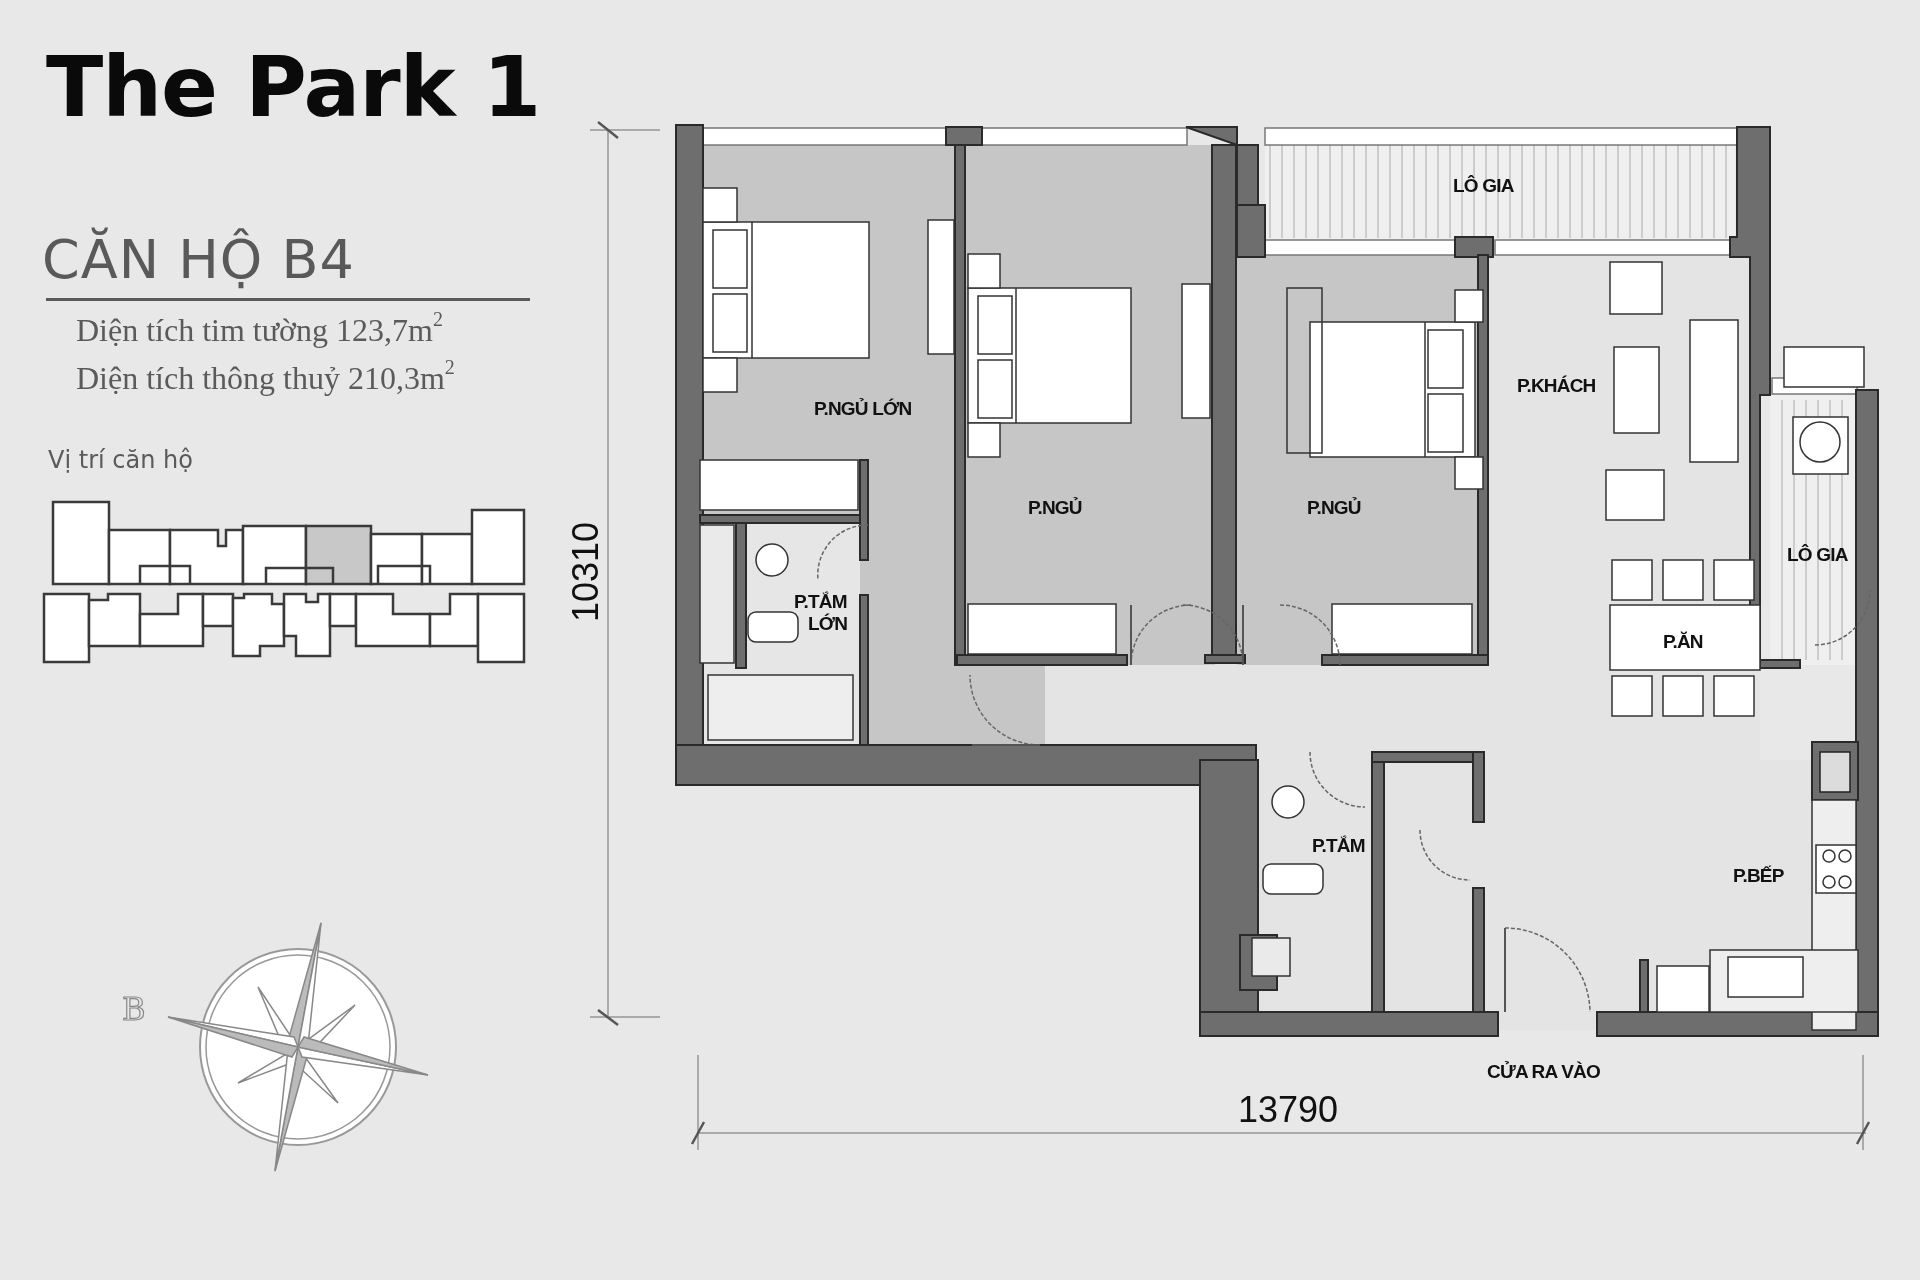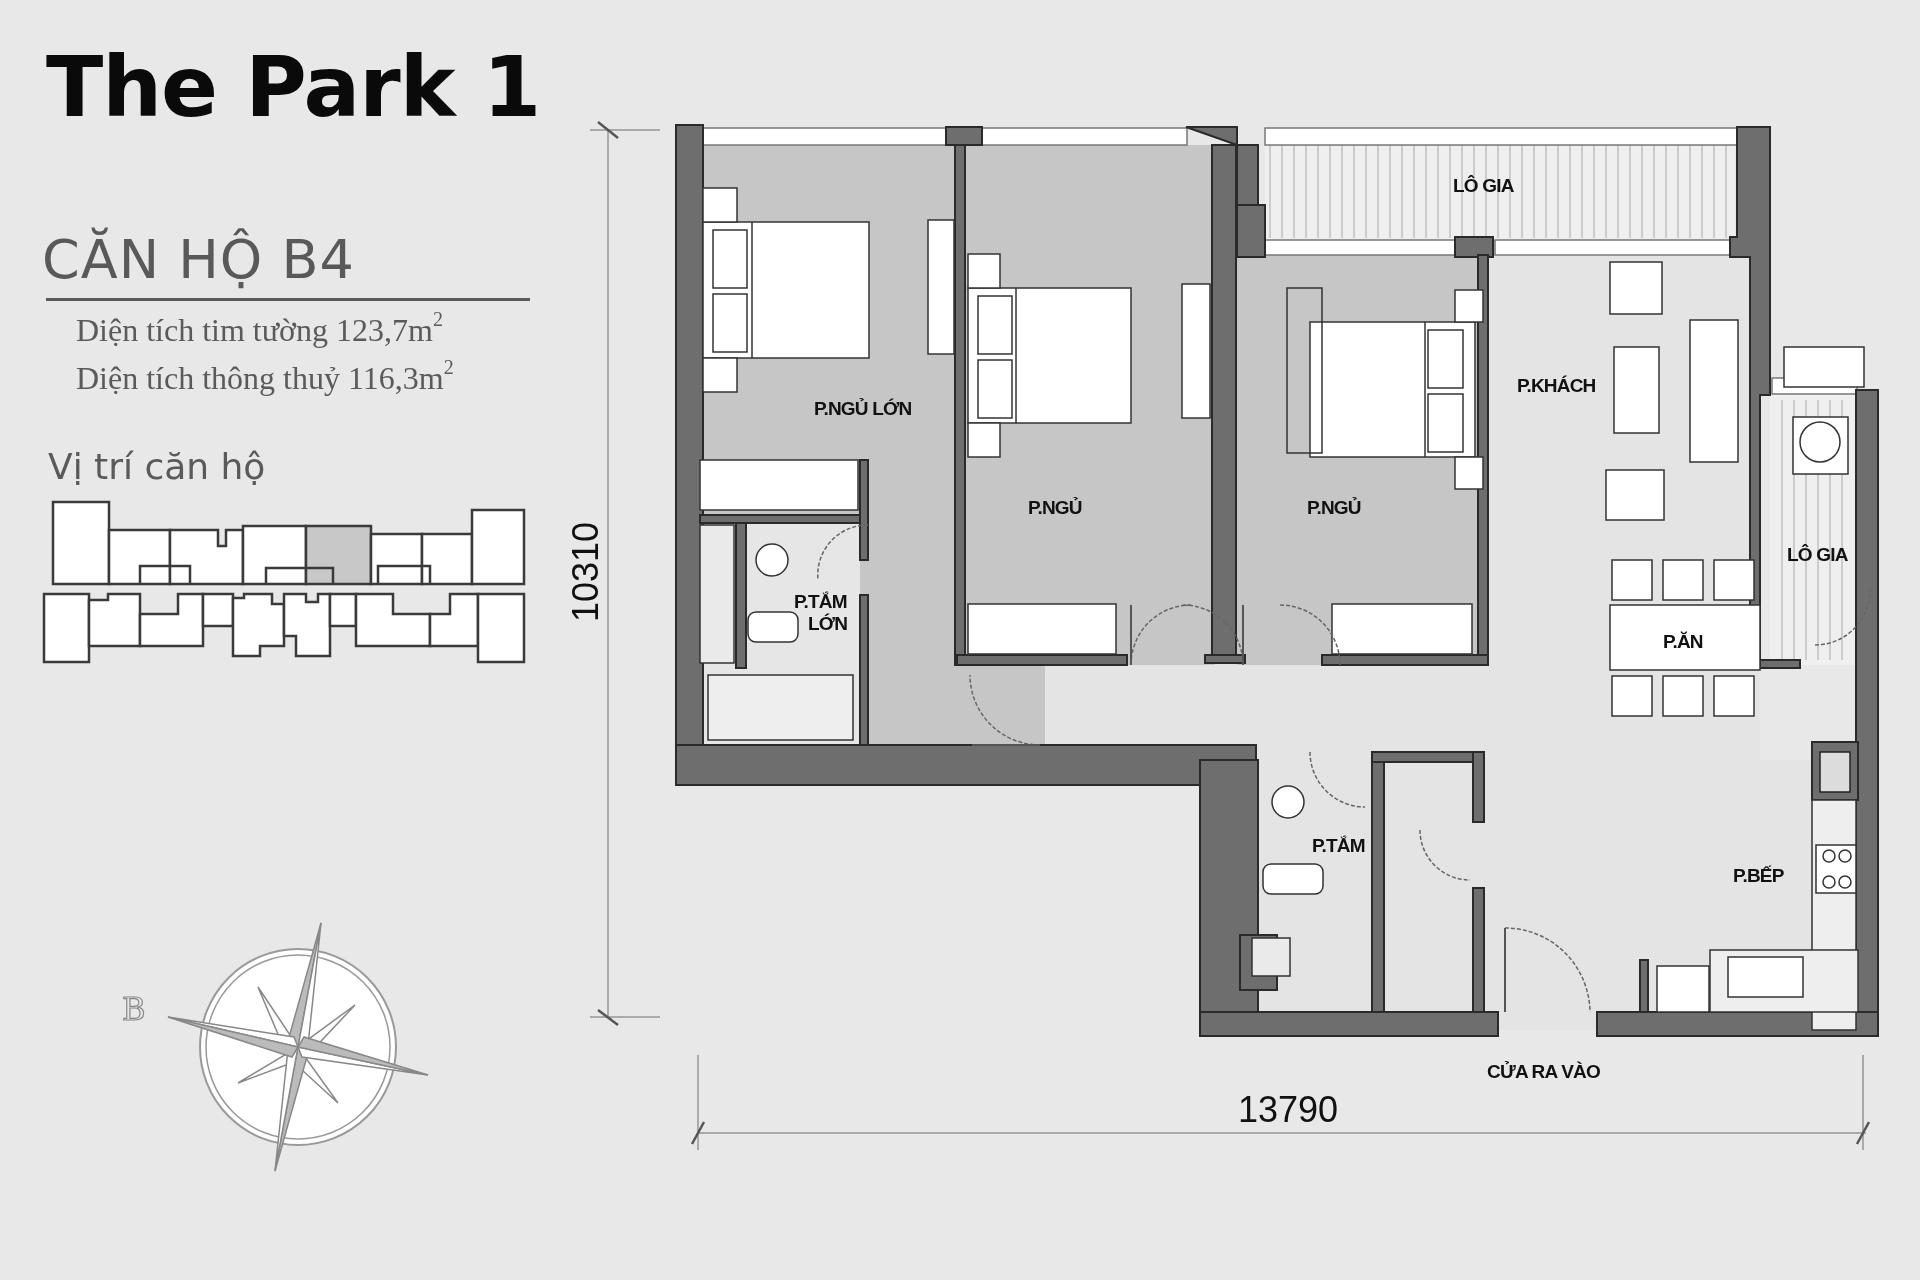--- a/index.html
+++ b/index.html
@@ -5,35 +5,35 @@
   html,body{margin:0;padding:0;}
   body{width:1920px;height:1280px;background:#e8e8e8;position:relative;overflow:hidden;font-family:"Liberation Sans",sans-serif;}
   .abs{position:absolute;}
   #title{left:46px;top:38px;font-size:84px;font-weight:bold;color:#0a0a0a;font-family:"DejaVu Sans",sans-serif;letter-spacing:-1px;white-space:nowrap;}
   #unit{left:42px;top:228px;font-size:54px;color:#595959;font-family:"DejaVu Sans",sans-serif;font-weight:normal;white-space:nowrap;letter-spacing:1px;}
   #rule{left:46px;top:298px;width:484px;height:3px;background:#5a5a5a;}
   .area{left:40px;font-size:32px;color:#5a5a5a;font-family:Liberation Serif, serif;white-space:nowrap;margin-left:36px;}
   .area sup{font-size:20px;vertical-align:top;position:relative;top:-4px;}
   #area1{top:312px;}
   #area2{top:360px;}
-  #pos-label{left:48px;top:446px;font-size:36px;color:#5a5a5a;font-family:"DejaVu Sans",sans-serif;white-space:nowrap;}
+  #pos-label{left:48px;top:446px;font-size:24px;color:#5a5a5a;font-family:"DejaVu Sans",sans-serif;white-space:nowrap;}
   #keymap{left:38px;top:496px;}
   #compass{left:110px;top:895px;}
   #plan{left:0;top:0;}
   .lbl{font-family:"Liberation Sans",sans-serif;font-weight:bold;fill:#111;font-size:19px;letter-spacing:-0.8px;}
   .dim{font-family:"Liberation Sans",sans-serif;fill:#111;font-size:36px;}
 </style>
 </head>
 <body>
 
 <div id="title" class="abs">The Park 1</div>
 <div id="unit" class="abs">CĂN HỘ B4</div>
 <div id="rule" class="abs"></div>
 <div id="area1" class="abs area"><span>Diện tích tim tường 123,7m</span><sup>2</sup></div>
-<div id="area2" class="abs area"><span>Diện tích thông thuỷ 116,3m</span><sup>2</sup></div>
+<div id="area2" class="abs area"><span>Diện tích thông thuỷ 210,3m</span><sup>2</sup></div>
 <div id="pos-label" class="abs">Vị trí căn hộ</div>
 
 <svg id="keymap" class="abs" width="530" height="180" viewBox="0 0 530 180">
   <g fill="#ffffff" stroke="#3a3a3a" stroke-width="2.5">
 
     <rect x="15" y="6" width="56" height="82"></rect>
     <path d="M71 34 H132 V88 H71 Z"></path>
     <path d="M132 34 H180 V50 H188 V34 H205 V88 H132 Z"></path>
     <path d="M205 50 V30 H268 V88 H205 Z"></path>
     <rect x="268" y="30" width="65" height="58" fill="#c8c8c8"></rect>

